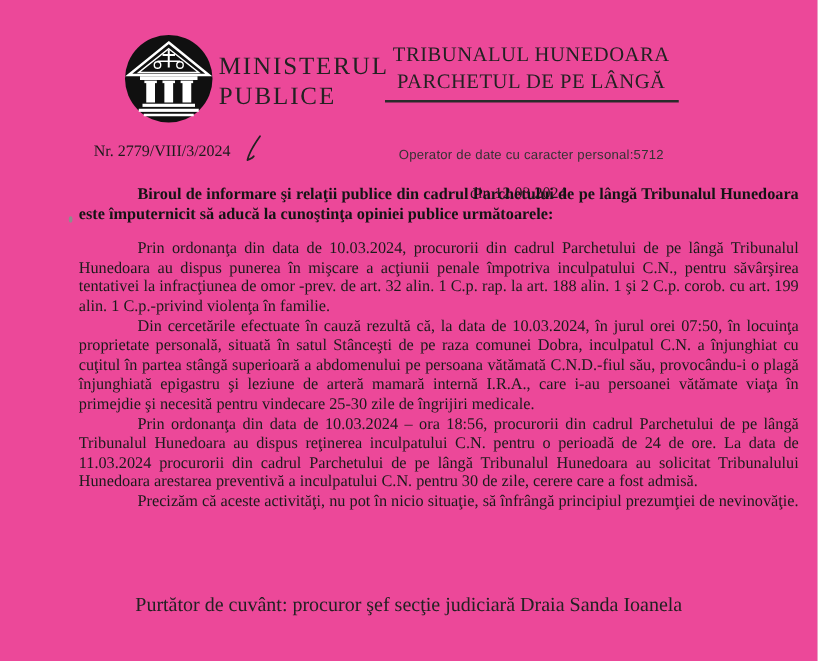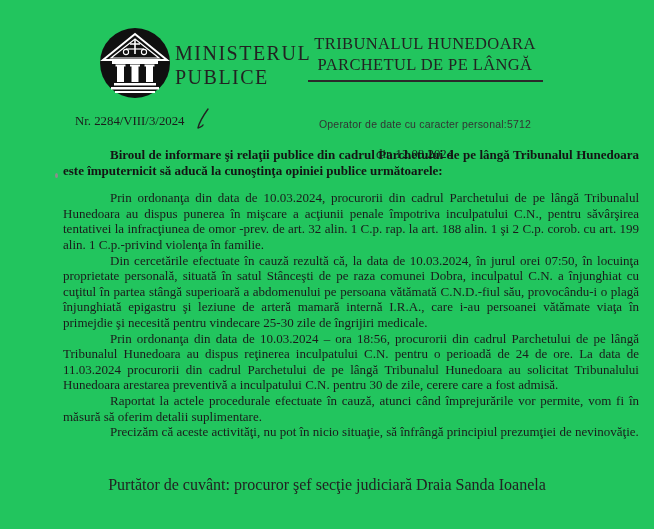--- a/index.html
+++ b/index.html
@@ -1,20 +1,20 @@
 <!DOCTYPE html>
 <html><head>
 <meta charset="utf-8">
 <style>
   * { margin:0; padding:0; box-sizing:border-box; }
   html,body { background:#e8e8e8; }
   .page {
     position:relative;
     width:654px; height:529px;
-    background:#22c55e;
+    background:#ec4899;
     font-family:"Liberation Serif", serif;
     color:#1b1b1b;
     overflow:hidden;
     margin:0 auto;
   }
   
   .logo { position:absolute; left:99px; top:27px; width:72px; height:72px; }
   .org {
     position:absolute; left:175px; top:41px;
     font-size:20px; line-height:24px; letter-spacing:1.5px;
@@ -88,37 +88,36 @@
   </div>
 
   <div class="office">
     <div class="o-line">TRIBUNALUL HUNEDOARA</div>
     <div class="o-line">PARCHETUL DE PE LÂNGĂ</div>
     <div class="rule"></div>
     <div class="operator">Operator de date cu caracter personal:5712</div>
   </div>
 
   <div class="refrow">
-    <span class="ref-no">Nr. 2284/VIII/3/2024</span>
+    <span class="ref-no">Nr. 2779/VIII/3/2024</span>
     <span class="pen-stroke">
       <svg width="14" height="22" viewBox="0 0 14 22" aria-hidden="true">
         <path d="M2 20 C3 15 7 8 12 1 M2 20 C4 19 6 19 7 17" stroke="#222" stroke-width="1.4" fill="none" stroke-linecap="round"></path>
       </svg>
     </span>
     <span class="ref-date">din 12.03.2024</span>
   </div>
 
   <span class="speck"></span>
 
   <div class="body-text">
     <p class="intro">Biroul de informare şi relaţii publice din cadrul Parchetului de pe lângă Tribunalul Hunedoara este împuternicit să aducă la cunoştinţa opiniei publice următoarele:</p>
     <p>Prin ordonanţa din data de 10.03.2024, procurorii din cadrul Parchetului de pe lângă Tribunalul Hunedoara au dispus punerea în mişcare a acţiunii penale împotriva inculpatului C.N., pentru săvârşirea tentativei la infracţiunea de omor -prev. de art. 32 alin. 1 C.p. rap. la art. 188 alin. 1 şi 2 C.p. corob. cu art. 199 alin. 1 C.p.-privind violenţa în familie.</p>
     <p>Din cercetările efectuate în cauză rezultă că, la data de 10.03.2024, în jurul orei 07:50, în locuinţa proprietate personală, situată în satul Stânceşti de pe raza comunei Dobra, inculpatul C.N. a înjunghiat cu cuţitul în partea stângă superioară a abdomenului pe persoana vătămată C.N.D.-fiul său, provocându-i o plagă înjunghiată epigastru şi leziune de arteră mamară internă I.R.A., care i-au persoanei vătămate viaţa în primejdie şi necesită pentru vindecare 25-30 zile de îngrijiri medicale.</p>
     <p>Prin ordonanţa din data de 10.03.2024 – ora 18:56, procurorii din cadrul Parchetului de pe lângă Tribunalul Hunedoara au dispus reţinerea inculpatului C.N. pentru o perioadă de 24 de ore. La data de 11.03.2024 procurorii din cadrul Parchetului de pe lângă Tribunalul Hunedoara au solicitat Tribunalului Hunedoara arestarea preventivă a inculpatului C.N. pentru 30 de zile, cerere care a fost admisă.</p>
-    <p>Raportat la actele procedurale efectuate în cauză, atunci când împrejurările vor permite, vom fi în măsură să oferim detalii suplimentare.</p>
     <p>Precizăm că aceste activităţi, nu pot în nicio situaţie, să înfrângă principiul prezumţiei de nevinovăţie.</p>
   </div>
 
   <div class="doc-footer">
     <div class="f-spokesperson">Purtător de cuvânt: procuror şef secţie judiciară Draia Sanda Ioanela</div>
   </div>
 
 </div>
 
 </body></html>

